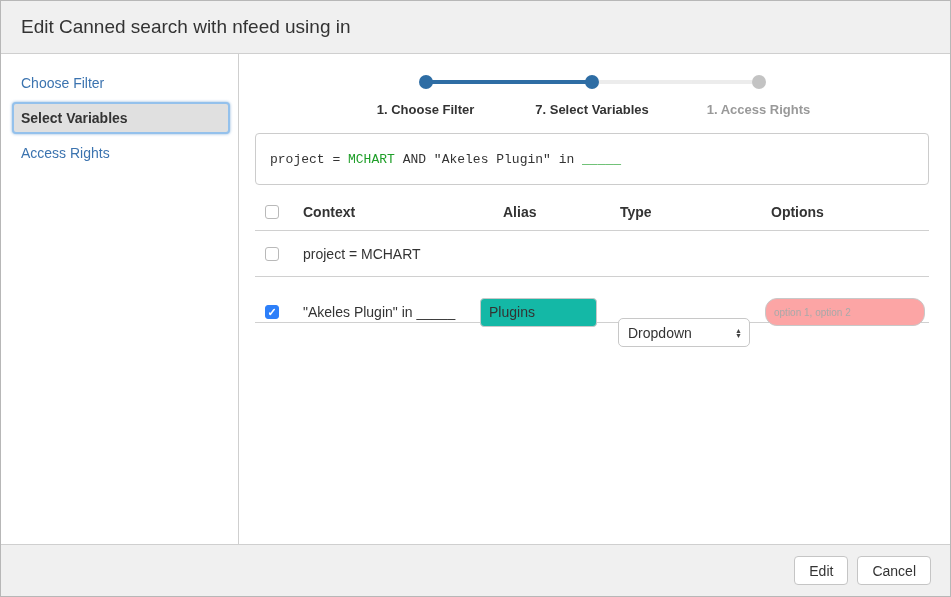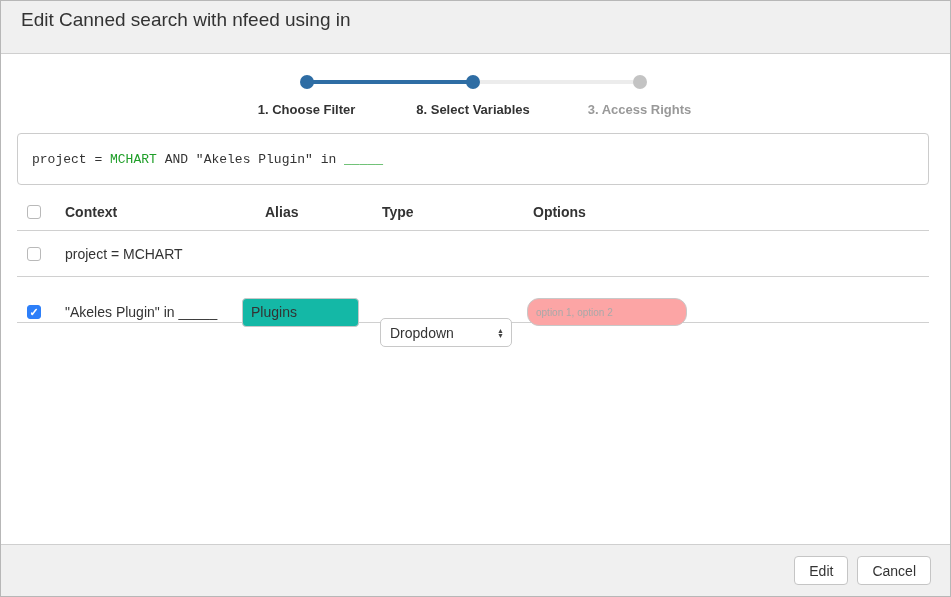--- a/index.html
+++ b/index.html
@@ -2,21 +2,21 @@
 <html><head>
 <meta charset="utf-8">
 <style>
   * { margin:0; padding:0; box-sizing:border-box; }
   html,body { width:951px; height:597px; }
   body { font-family:"Liberation Sans", sans-serif; background:#fff; }
 
   .window { width:951px; height:597px; display:flex; flex-direction:column; background:#fff; border:1px solid #b7b7b7; overflow:hidden; }
 
   
-  .titlebar { flex:0 0 53px; background:#f0f0f0; border-bottom:1px solid #cfcfcf; display:flex; padding:8px 20px; }
+  .titlebar { flex:0 0 53px; background:#f0f0f0; border-bottom:1px solid #cfcfcf; display:flex; align-items:center; padding:0 20px; }
   .titlebar .dlg-title { font-size:19px; font-weight:400; color:#333; }
 
   
   .content { flex:1 1 auto; display:flex; min-height:0; background:#fff; }
 
   
   .sidebar { flex:0 0 238px; width:238px; border-right:1px solid #cfcfcf; padding-top:12px; }
   .side-item { padding:9px 20px; font-size:14px; color:#3b73af; cursor:pointer; }
   .side-item.selected { margin:2px 8px 2px 11px; padding:6px 7px; background:#e0e0e0; border:2px solid #94c1ec; box-shadow:0 0 3px rgba(80,140,200,.65); border-radius:4px; color:#333; font-weight:700; }
 
@@ -68,32 +68,37 @@
 <body>
 
 <div class="window">
 
   <div class="titlebar">
     <div class="dlg-title">Edit Canned search with nfeed using in</div>
   </div>
 
   <div class="content">
 
+    <div class="sidebar">
+      <div class="side-item">Choose Filter</div>
+      <div class="side-item selected">Select Variables</div>
+      <div class="side-item">Access Rights</div>
+    </div>
 
     <div class="main">
 
       <div class="stepper">
         <div class="track"></div>
         <div class="track-fill"></div>
         <div class="dot s1"></div>
         <div class="dot s2"></div>
         <div class="dot s3"></div>
         <div class="step-label l1">1. Choose Filter</div>
-        <div class="step-label l2">8. Select Variables</div>
-        <div class="step-label l3">3. Access Rights</div>
+        <div class="step-label l2">7. Select Variables</div>
+        <div class="step-label l3">1. Access Rights</div>
       </div>
 
       <div class="query-box"><span>project = </span><span class="hl">MCHART</span><span> AND "Akeles Plugin" in </span><span class="hl">_____</span></div>
 
       <div class="vars-table">
 
         <div class="trow thead">
           <div class="cell-cb">
             <span class="cb"></span>
           </div>

